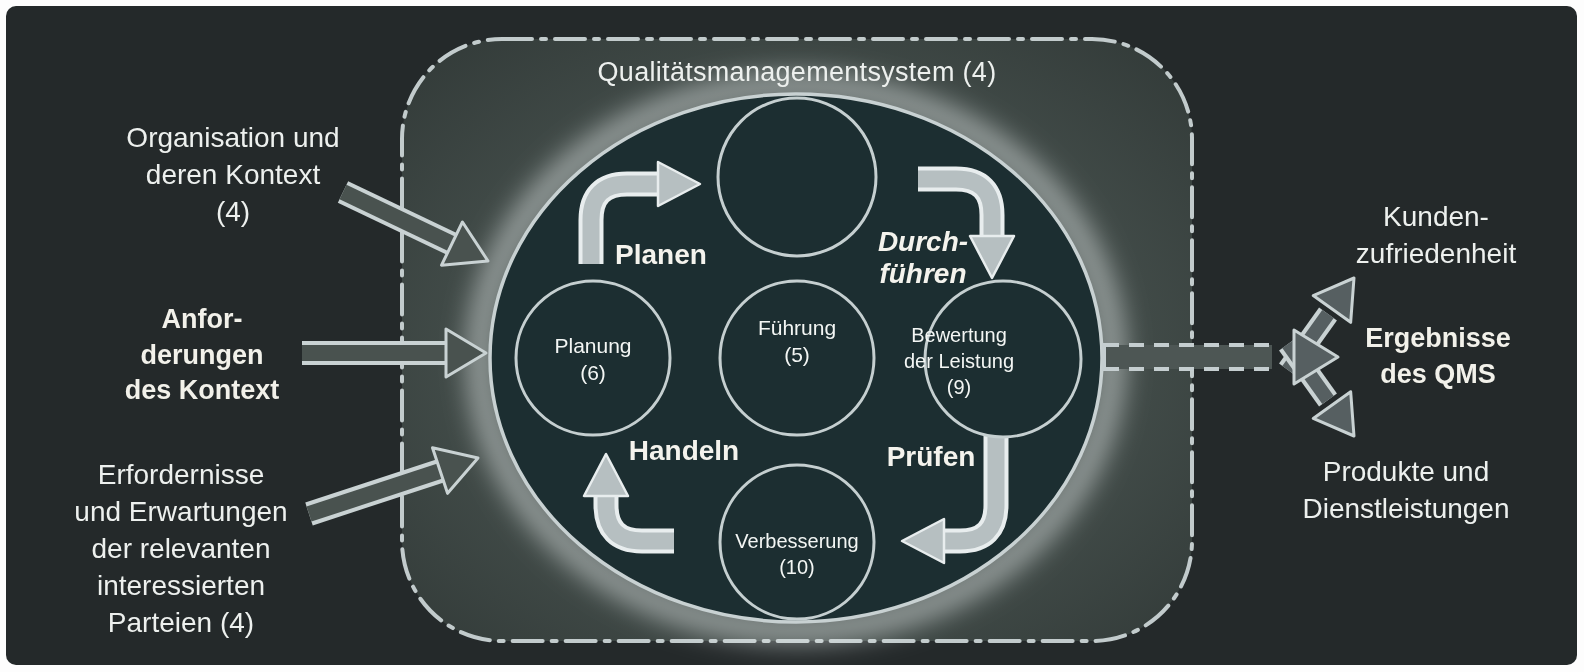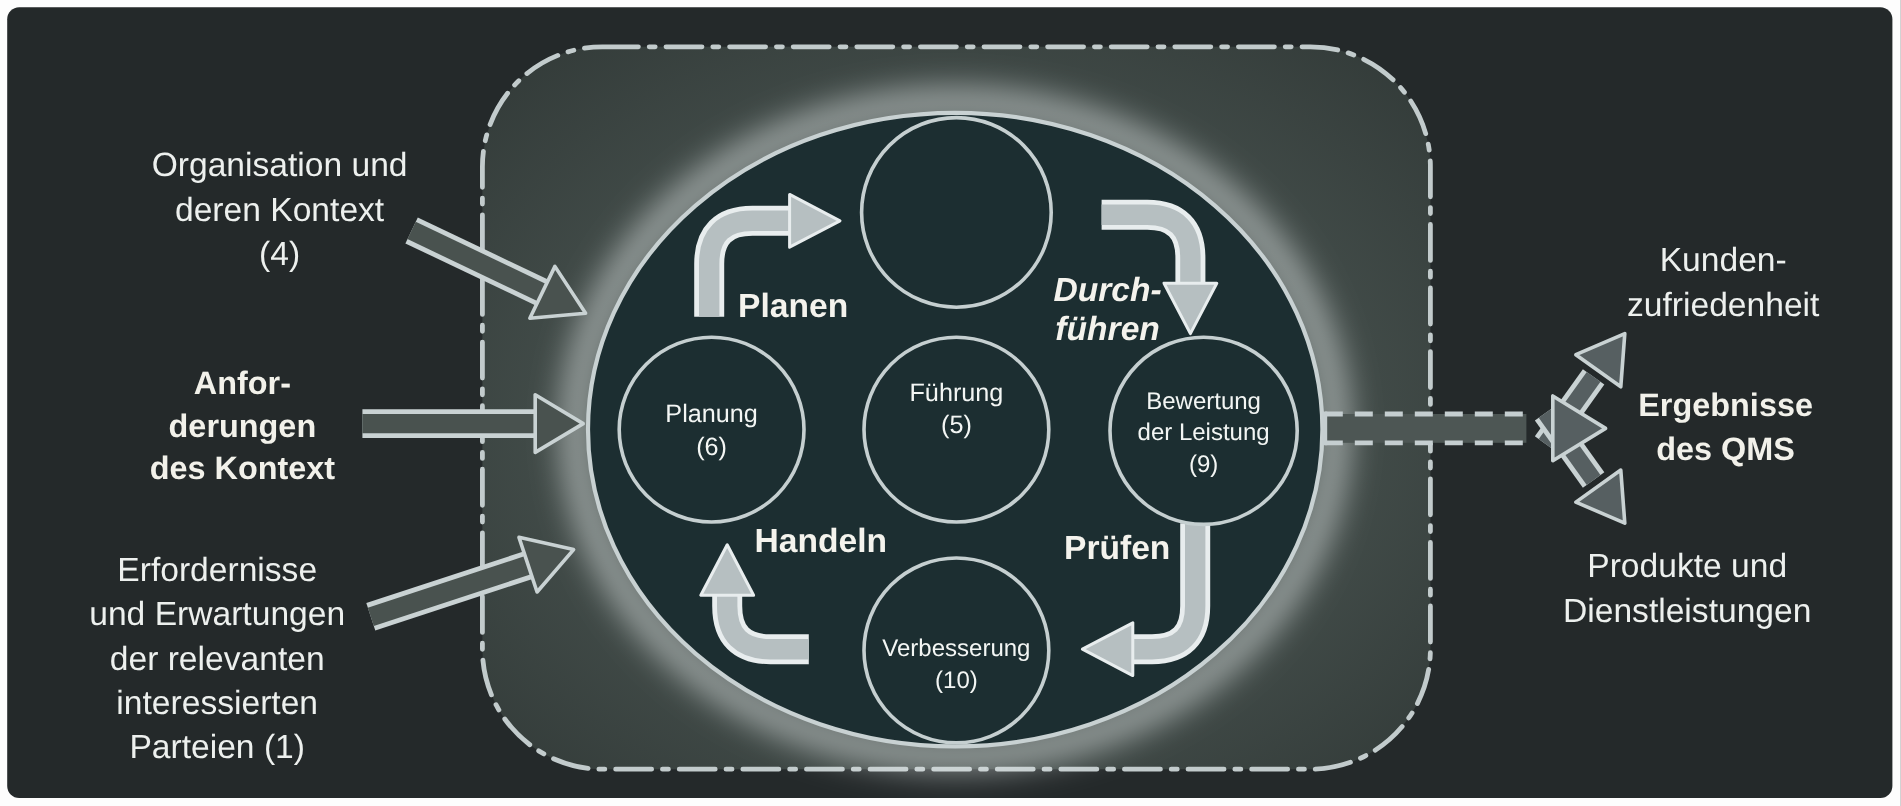--- a/index.html
+++ b/index.html
@@ -133,48 +133,49 @@
         <g transform="translate(1348,430) rotate(54.5)">
           <polygon points="0,0 -38,-23 -38,23" fill="#565f61" stroke="#c9d2d3" stroke-width="3"></polygon>
         </g>
       </g>
       <g transform="translate(1332,351) rotate(0)">
         <polygon points="0,0 -44,-27 -44,27" fill="#565f61" stroke="#c9d2d3" stroke-width="3"></polygon>
       </g>
     </g>
   </svg>
 
+  <div class="lbl title" style="left:396px;top:49px;width:790px;">Qualitätsmanagementsystem (4)</div>
 
   <div class="lbl side" style="left:57px;top:114px;width:340px;">Organisation und
 deren Kontext
 (4)</div>
   <div class="lbl side bold" style="left:36px;top:296px;width:320px;">Anfor-
 derungen
 des Kontext</div>
   <div class="lbl side" style="left:15px;top:451px;width:320px;">Erfordernisse
 und Erwartungen
 der relevanten
 interessierten
-Parteien (1)</div>
+Parteien (4)</div>
 
   <div class="lbl side" style="left:1270px;top:193px;width:320px;">Kunden-
 zufriedenheit</div>
   <div class="lbl side bold" style="left:1272px;top:315px;width:320px;">Ergebnisse
 des QMS</div>
   <div class="lbl side" style="left:1240px;top:448px;width:320px;">Produkte und
 Dienstleistungen</div>
 
   <div class="lbl pdca" style="left:575px;top:233px;width:160px;">Planen</div>
   <div class="lbl pdca" style="left:837px;top:220px;width:160px;font-style:italic;">Durch-
 führen</div>
   <div class="lbl pdca" style="left:588px;top:429px;width:180px;">Handeln</div>
   <div class="lbl pdca" style="left:835px;top:435px;width:180px;">Prüfen</div>
 
   <div class="lbl node node-md" style="left:497px;top:326px;width:180px;">Planung
 (6)</div>
   <div class="lbl node node-md" style="left:701px;top:308px;width:180px;">Führung
 (5)</div>
-  <div class="lbl node" style="left:902px;top:316px;width:190px;">Bewertung
+  <div class="lbl node" style="left:858px;top:316px;width:190px;">Bewertung
 der Leistung
 (9)</div>
   <div class="lbl node" style="left:701px;top:522px;width:180px;">Verbesserung
 (10)</div>
 </div>
 
 </body></html>

